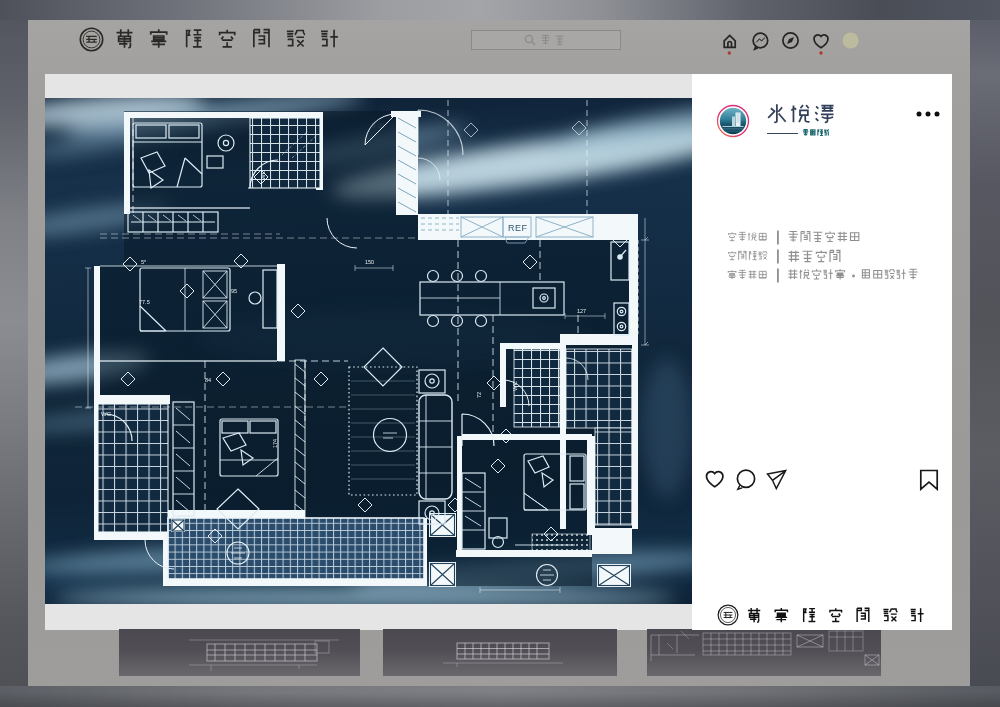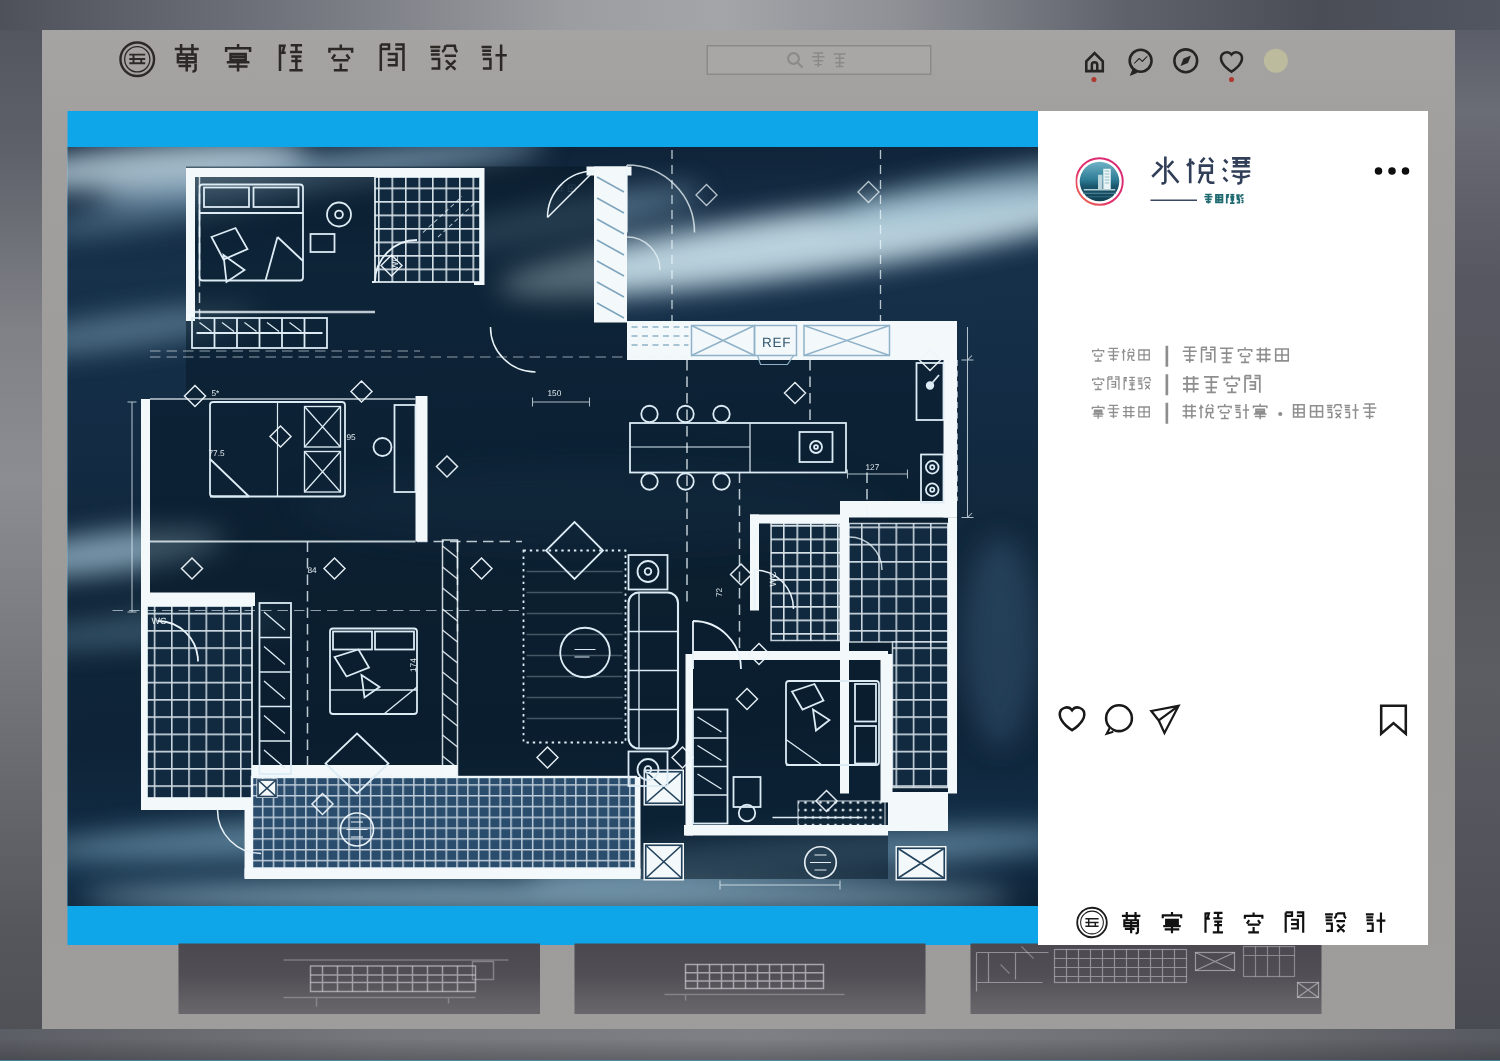--- a/index.html
+++ b/index.html
@@ -4,21 +4,21 @@
 html,body{margin:0;padding:0;}
 body{width:1000px;height:707px;overflow:hidden;position:relative;
  font-family:"Liberation Sans",sans-serif;background:#85878c;}
 #bgtop{left:0;top:0;width:1000px;height:20px;background:linear-gradient(90deg,#4e515a 0%,#6f727a 18%,#9b9da1 38%,#a3a5a9 48%,#8e9096 60%,#5f626b 75%,#4a4d56 88%,#515661 100%);}
 #bgleft{left:0;top:20px;width:28px;height:666px;background:linear-gradient(180deg,#53565e 0%,#5e6169 12%,#7f8187 30%,#8b8d92 45%,#7a7c82 60%,#67696f 75%,#55575d 90%,#4f5157 100%);}
 #bgright{left:970px;top:20px;width:30px;height:666px;background:linear-gradient(180deg,#5b5e68 0%,#6a6c76 8%,#565760 25%,#53545a 45%,#5c5d63 65%,#52535a 85%,#494b52 100%);}
 #bgbot{left:0;top:686px;width:1000px;height:21px;background:linear-gradient(180deg,rgba(20,22,26,0) 30%,rgba(30,32,36,.30) 100%),linear-gradient(90deg,#5b5e64,#75777c 25%,#7e8085 50%,#6f7176 75%,#575a60 100%);}
 .abs{position:absolute;}
 #win{left:28px;top:20px;width:942px;height:666px;background:linear-gradient(180deg,#a5a4a2 0%,#a09f9d 12%,#9b9a98 70%,#9e9d9b 100%);}
 #searchbox{left:471px;top:30px;width:148px;height:18px;border:1px solid #8a8a88;background:#a8a7a5;}
-#post{left:45px;top:74px;width:647px;height:556px;background:#0ea5e9;}
+#post{left:45px;top:74px;width:647px;height:556px;background:#e5e5e5;}
 #photo{left:0px;top:24px;width:647px;height:506px;background:
  linear-gradient(178deg,#0e2135 0%,#17314b 16%,#132c44 36%,#102639 58%,#0e2337 76%,#133049 92%,#0e2236 100%);}
 #card{left:692px;top:74px;width:260px;height:556px;background:#fff;}
 .thumb{top:629px;height:47px;background:linear-gradient(180deg,#4b4850 0%,#514e55 45%,#605d63 78%,#6a676c 100%);}
 #th1{left:119px;width:241px;}
 #th2{left:383px;width:234px;}
 #th3{left:647px;width:234px;}
 </style></head>
 <body>
 <svg width="0" height="0" style="position:absolute">

